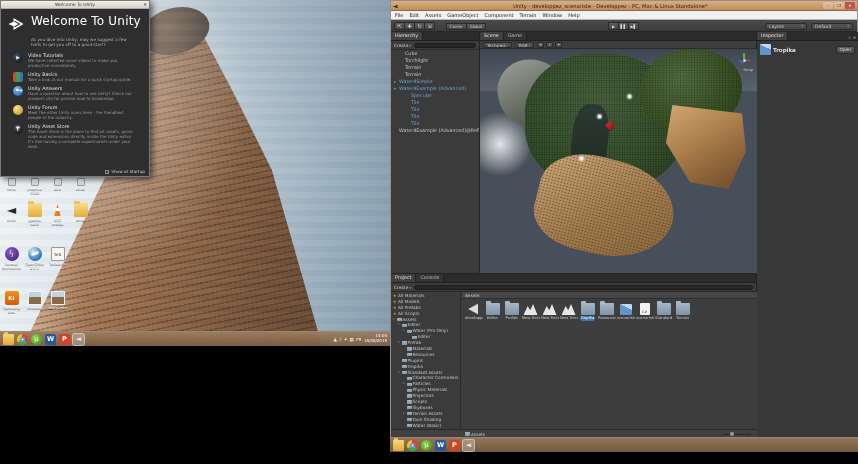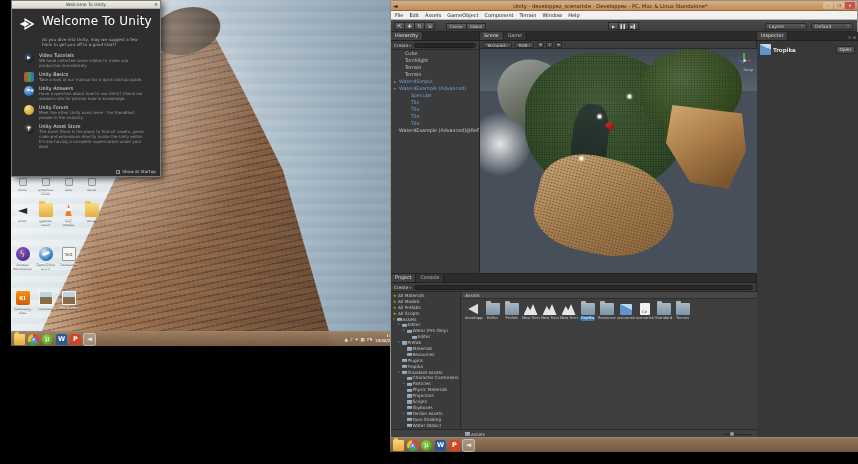--- a/index.html
+++ b/index.html
@@ -1,21 +1,21 @@
 <!DOCTYPE html>
 <html style="--accent_blue: #3e76b4; --prefab_text: #6f9fd8; --titlebar_tan: #cf9a68; --taskbar_wood: #a98a6b; --close_red: #c75050;"><head>
 <meta charset="utf-8">
 <style>
   html,body{margin:0;padding:0;background:#000;}
   #stage{position:relative;width:858px;height:464px;background:#000;overflow:hidden;
          font-family:"DejaVu Sans","Liberation Sans",sans-serif;cursor:default;}
   #stage *{box-sizing:border-box;}
 
   
-  #left-desktop{position:absolute;left:11px;top:0;width:390px;height:346px;overflow:hidden;background:#9fb2c0;}
+  #left-desktop{position:absolute;left:0;top:0;width:390px;height:346px;overflow:hidden;background:#9fb2c0;}
   .wall-base{position:absolute;inset:0;
     background:linear-gradient(100deg,#f2f5f6 0%,#dde6ea 28%,#b9c9d3 55%,#8ea4b4 85%,#7e93a5 100%);}
   .wall-mist{position:absolute;inset:0;
     background:repeating-linear-gradient(180deg,rgba(255,255,255,.10) 0 6px,rgba(180,198,210,.10) 6px 12px),
                radial-gradient(circle at 18% 30%,rgba(255,255,255,.5),transparent 45%),
                linear-gradient(200deg,rgba(110,130,152,.35),transparent 40%);}
   .ridge{position:absolute;inset:0;
     clip-path:polygon(43.1% 5.2%,50.3% 6.4%,59.5% 26%,69.7% 49.1%,82.6% 100%,6% 100%,30.3% 43.4%,37.9% 16.8%);
     background:linear-gradient(105deg,#d9b088 0%,#b9845a 18%,#96653f 42%,#6e4729 70%,#4c2f1b 100%);}
   .ridge::after{content:"";position:absolute;inset:0;

